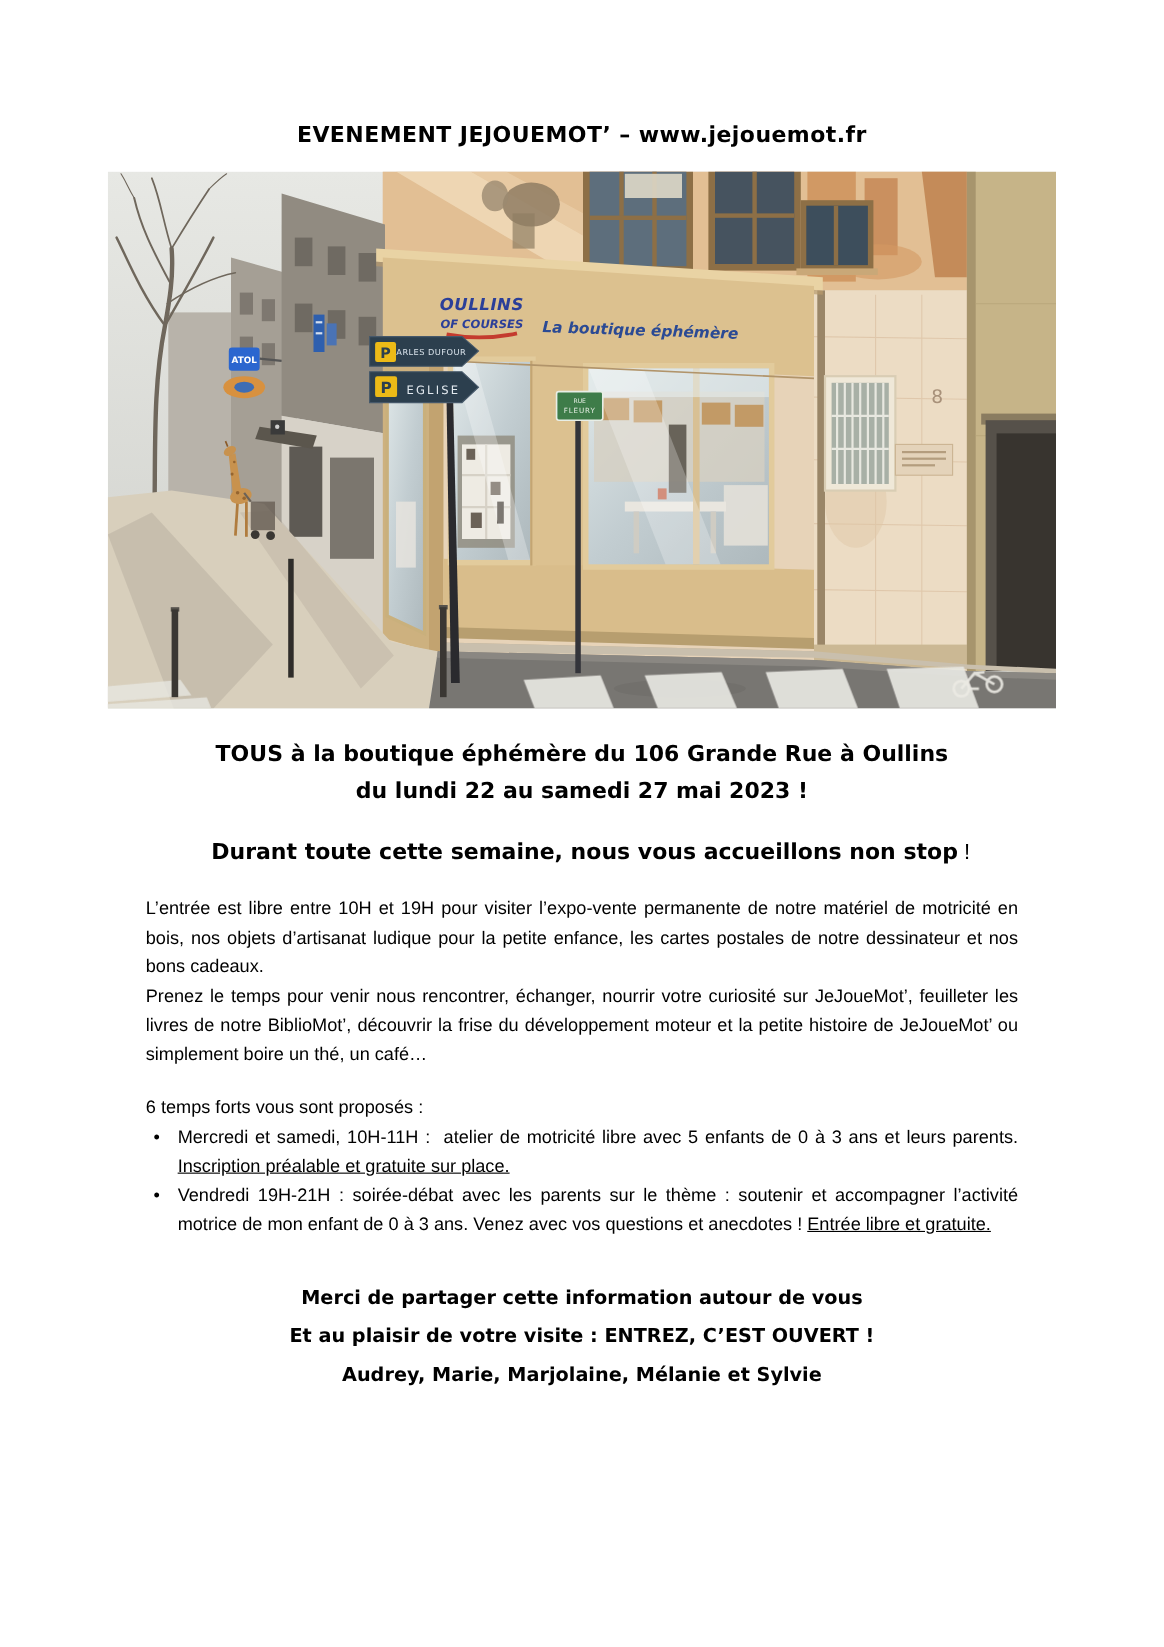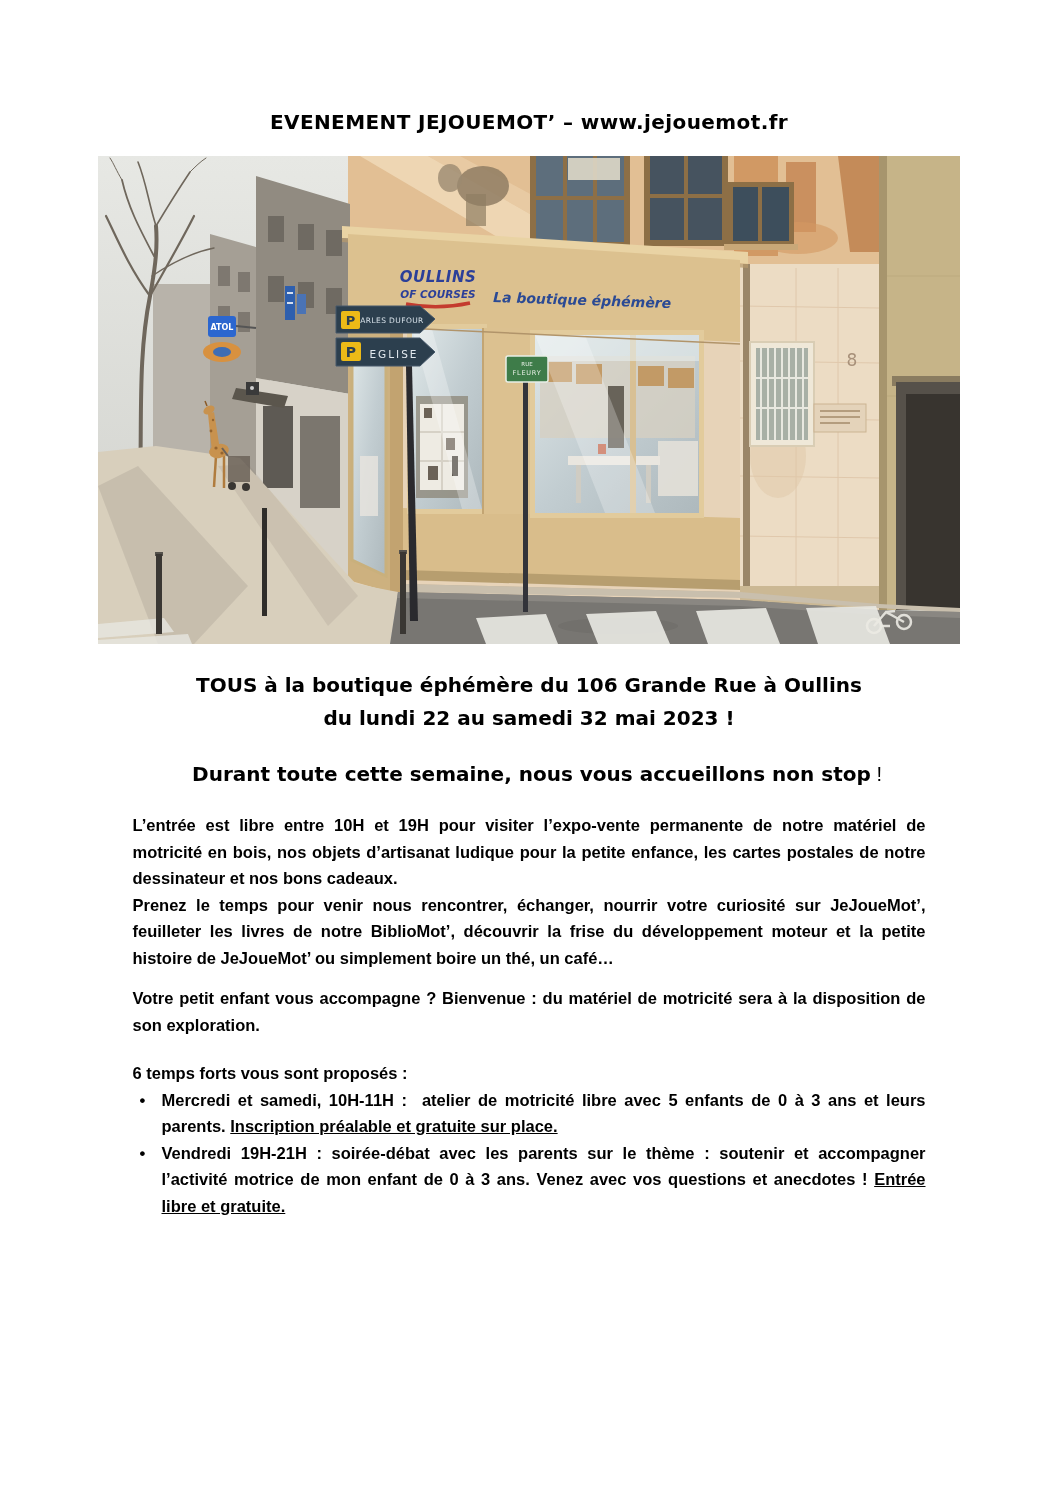--- a/index.html
+++ b/index.html
@@ -17,21 +17,21 @@
   .photo svg { display:block; width:862px; height:488px; }
   .h-center {
     text-align:center; font-family:"DejaVu Sans", sans-serif;
     font-weight:bold; font-size:20px;
   }
   .h1 { margin-top:25px; line-height:33px; }
   .h2 { margin-top:23px; line-height:33px;padding-left:16px; }
   .h2 .plain { font-family:"Liberation Sans", sans-serif; font-weight:normal; }
   .content {
     margin:0 99px; font-size:16.5px; line-height:26.5px;
-    text-align:justify; text-justify:inter-word;font-weight:bold;
+    text-align:justify; text-justify:inter-word;
   }
   .block-intro { margin-top:21px; }
   .p-child { margin-top:14px; }
   .p-list-intro { margin-top:22px; }
   ul.bullets { margin:0; padding:0; list-style:none; }
   ul.bullets li { position:relative; padding-left:29px; }
   ul.bullets li::before {
     content:"\2022"; position:absolute; left:7px; top:0;
     font-size:16.5px;
   }
@@ -361,38 +361,42 @@
         <rect x="130" y="300" width="22" height="26" fill="#6b6258" opacity="0.85"></rect>
         <circle cx="134" cy="330" r="4" fill="#3a3733"></circle>
           <circle cx="148" cy="331" r="4" fill="#3a3733"></circle>
         <line x1="130" y1="300" x2="124" y2="292" stroke="#6b6258" stroke-width="2"></line>
       </g>
     </svg>
   </figure>
 
   <div class="h-center h1">
     <div>TOUS à la boutique éphémère du 106 Grande Rue à Oullins</div>
-    <div>du lundi 22 au samedi 32 mai 2023 !</div>
+    <div>du lundi 22 au samedi 27 mai 2023 !</div>
   </div>
 
   <div class="h-center h2">
     <span>Durant toute cette semaine, nous vous accueillons non stop</span><span class="plain"> !</span>
   </div>
 
   <div class="content">
     <div class="block-intro">
       <div>L’entrée est libre entre 10H et 19H pour visiter l’expo-vente permanente de notre matériel de motricité en bois, nos objets d’artisanat ludique pour la petite enfance, les cartes postales de notre dessinateur et nos bons cadeaux.</div>
       <div>Prenez le temps pour venir nous rencontrer, échanger, nourrir votre curiosité sur JeJoueMot’, feuilleter les livres de notre BiblioMot’, découvrir la frise du développement moteur et la petite histoire de JeJoueMot’ ou simplement boire un thé, un café…</div>
     </div>
-    <div class="p-child">Votre petit enfant vous accompagne ? Bienvenue : du matériel de motricité sera à la disposition de son exploration.</div>
     <div class="p-list-intro">6 temps forts vous sont proposés :</div>
     <ul class="bullets">
       <li>
         <span>Mercredi et samedi, 10H-11H :&nbsp; atelier de motricité libre avec 5 enfants de 0 à 3 ans et leurs parents. </span><span class="u">Inscription préalable et gratuite sur place.</span>
       </li>
       <li>
         <span>Vendredi 19H-21H : soirée-débat avec les parents sur le thème : soutenir et accompagner l’activité motrice de mon enfant de 0 à 3 ans. Venez avec vos questions et anecdotes ! </span><span class="u">Entrée libre et gratuite.</span>
       </li>
     </ul>
   </div>
 
+  <div class="closing">
+    <div>Merci de partager cette information autour de vous</div>
+    <div>Et au plaisir de votre visite : ENTREZ, C’EST OUVERT !</div>
+    <div>Audrey, Marie, Marjolaine, Mélanie et Sylvie</div>
+  </div>
 
 </div>
 
 </body></html>

